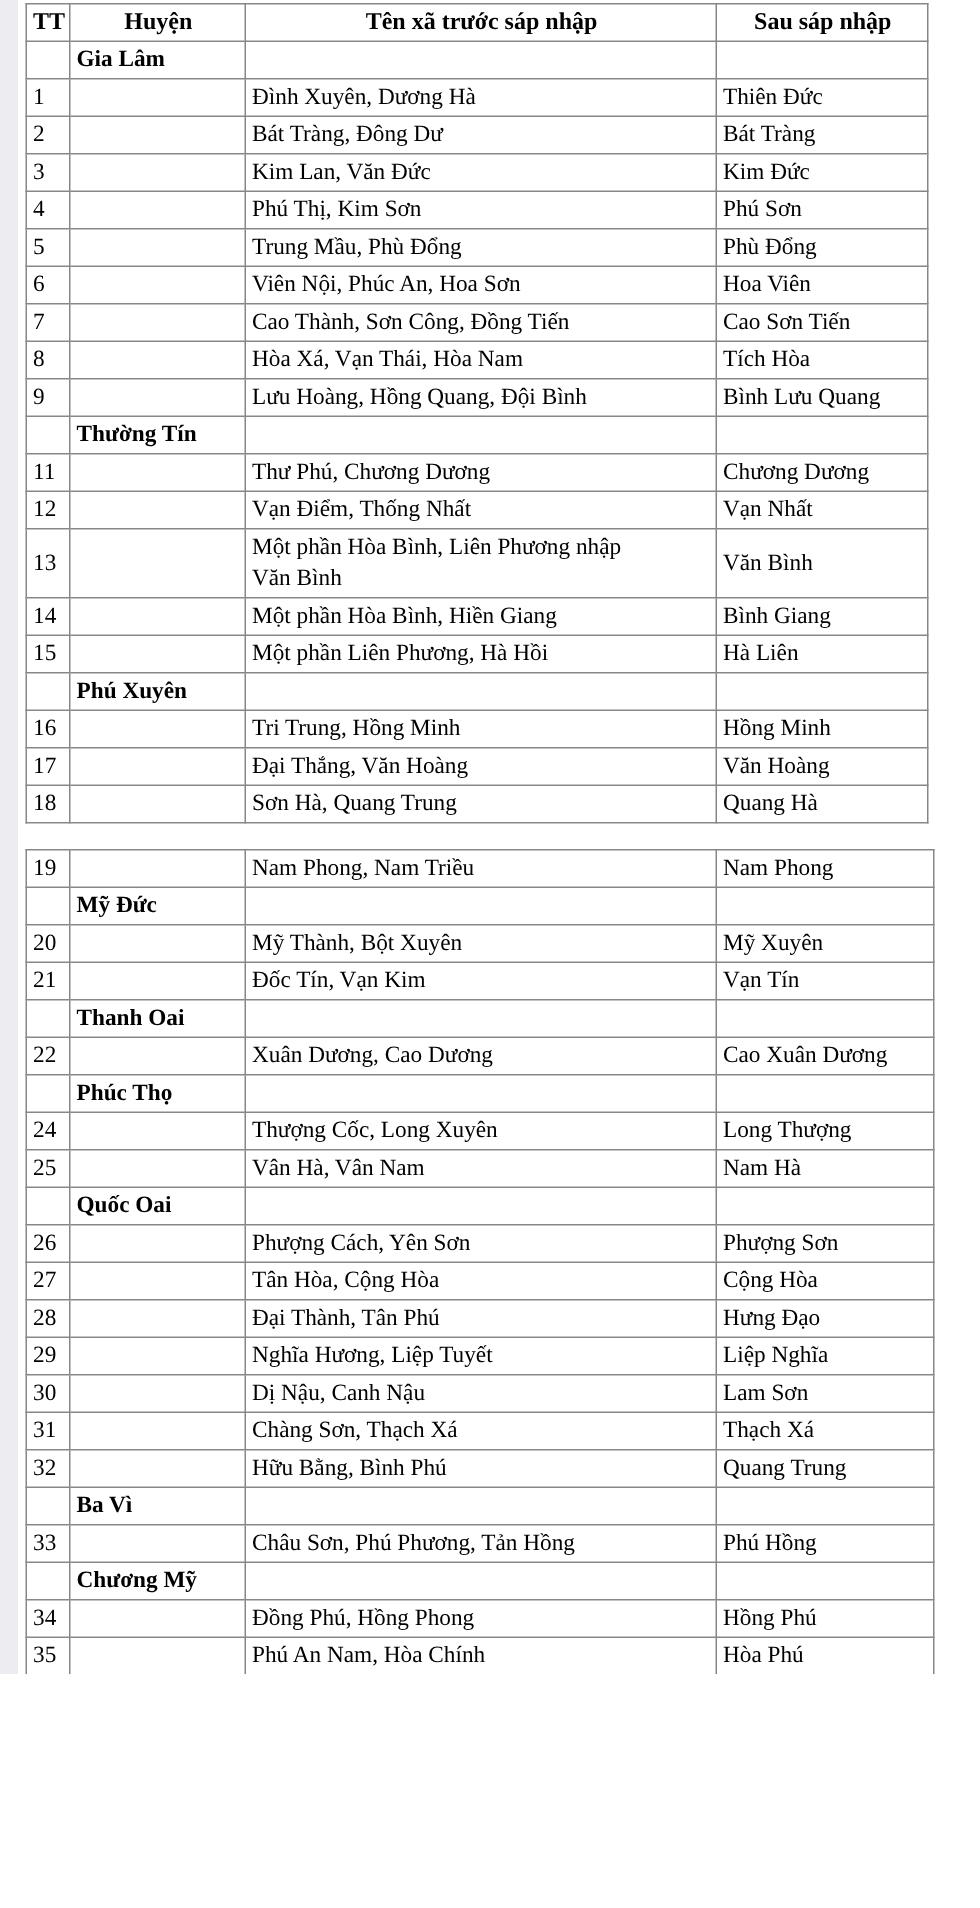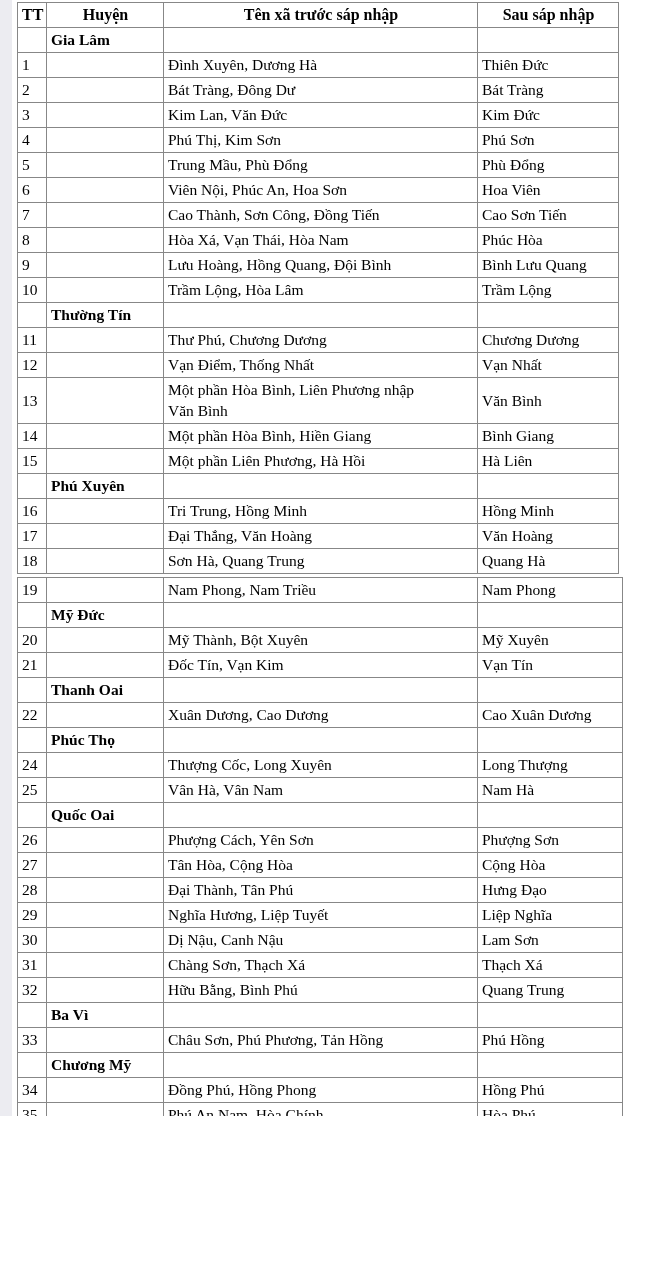--- a/index.html
+++ b/index.html
@@ -25,21 +25,21 @@
     width: 12px;
     height: 1272px;
     background: #ececf1;
   }
   table.merge-table {
     border-collapse: collapse;
     table-layout: fixed;
     background: #ffffff;
   }
   table.t1 { width: 601px; }
-  table.t2 { width: 605px; margin-top: 3px; border-radius: 24px; }
+  table.t2 { width: 605px; margin-top: 17px; border-radius: 24px; }
   .merge-table th,
   .merge-table td {
     border: 1px solid #878787;
     padding: 1px 3px 2px 4px;
     font-size: 15.5px;
     line-height: 21px;
     vertical-align: middle;
     overflow: hidden;
     white-space: pre-line;
   }
@@ -134,33 +134,27 @@
         <tr>
           <td>7</td>
           <td></td>
           <td>Cao Thành, Sơn Công, Đồng Tiến</td>
           <td>Cao Sơn Tiến</td>
         </tr>
         <tr>
           <td>8</td>
           <td></td>
           <td>Hòa Xá, Vạn Thái, Hòa Nam</td>
-          <td>Phúc Hòa</td>
+          <td>Tích Hòa</td>
         </tr>
         <tr>
           <td>9</td>
           <td></td>
           <td>Lưu Hoàng, Hồng Quang, Đội Bình</td>
           <td>Bình Lưu Quang</td>
-        </tr>
-        <tr>
-          <td>10</td>
-          <td></td>
-          <td>Trầm Lộng, Hòa Lâm</td>
-          <td>Trầm Lộng</td>
         </tr>
         <tr>
           <td class="district"></td>
           <td class="district">Thường Tín</td>
           <td class="district"></td>
           <td class="district"></td>
         </tr>
         <tr>
           <td>11</td>
           <td></td>

